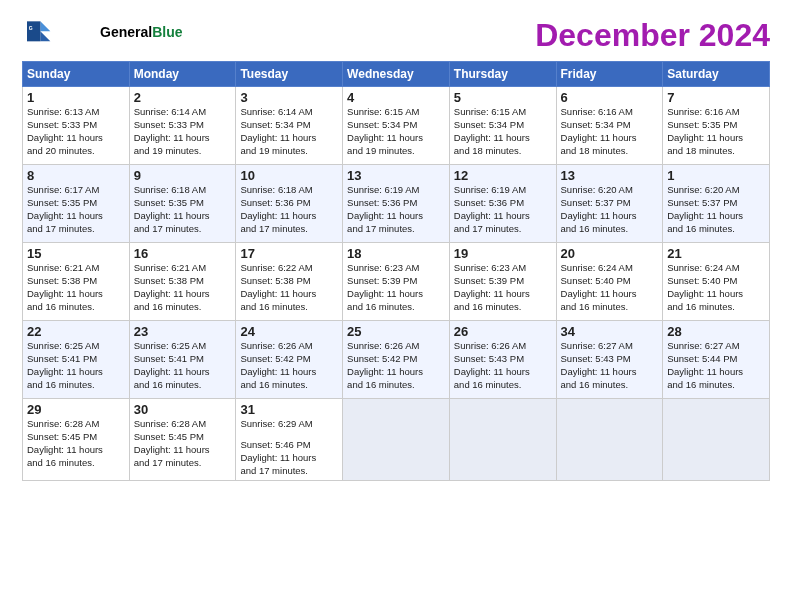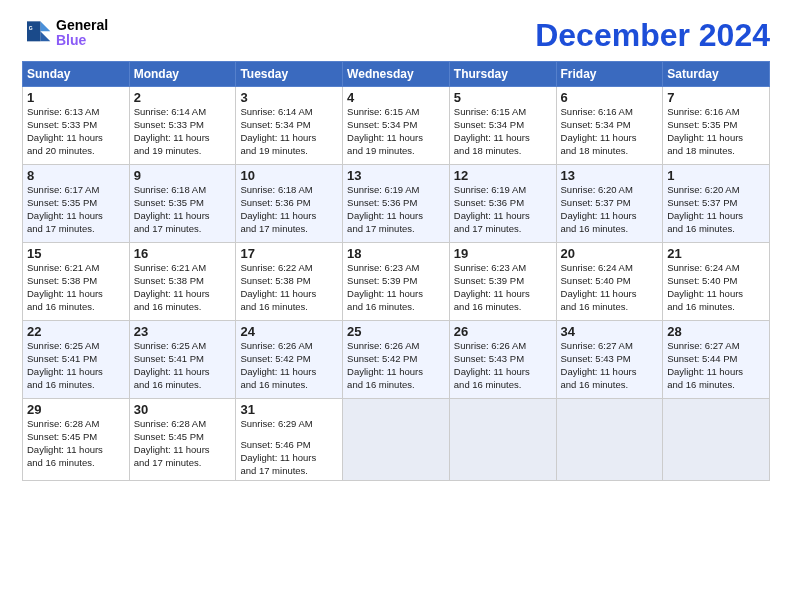--- a/index.html
+++ b/index.html
@@ -20,38 +20,38 @@
       align-items: flex-start;
       margin-bottom: 8px;
     }
     .logo {
       display: flex;
       align-items: center;
       gap: 4px;
     }
     .logo-text {
       display: flex;
-      flex-direction: column;
       font-size: 14px;
       font-weight: bold;
       line-height: 1.1;
       color: #000;
+      margin-left: 44px;
     }
     .logo-text span:first-child { color: #000; }
     .logo-icon {
       width: 30px;
       height: 30px;
     }
     .title-block {
       text-align: right;
     }
     .main-title {
       font-size: 32px;
       font-weight: bold;
-      color: #1d4ed8;
+      color: #a21caf;
       line-height: 1.1;
     }
     .subtitle {
       font-size: 15px;
       color: #444;
     }
     table {
       width: 100%;
       border-collapse: collapse;
       table-layout: fixed;
@@ -94,21 +94,21 @@
   <div class="header-row">
     <div class="logo">
       <svg class="logo-icon" viewBox="0 0 36 36">
         <polygon points="22,4 34,16 22,16" fill="#4a90d9"></polygon>
         <polygon points="22,16 34,28 22,28" fill="#2a60a9"></polygon>
         <rect x="6" y="4" width="16" height="24" fill="#1a4a8a"></rect>
         <text x="8" y="14" font-size="6" fill="white" font-weight="bold">G</text>
       </svg>
       <div class="logo-text">
         <span>General</span>
-        <span style="color:#8b5cf6">Blue</span>
+        <span style="color:#15803d">Blue</span>
       </div>
     </div>
     <div class="title-block">
       <div class="main-title">December 2024</div>
     </div>
   </div>
 
   <table>
     <thead>
       <tr id="thead-row">

